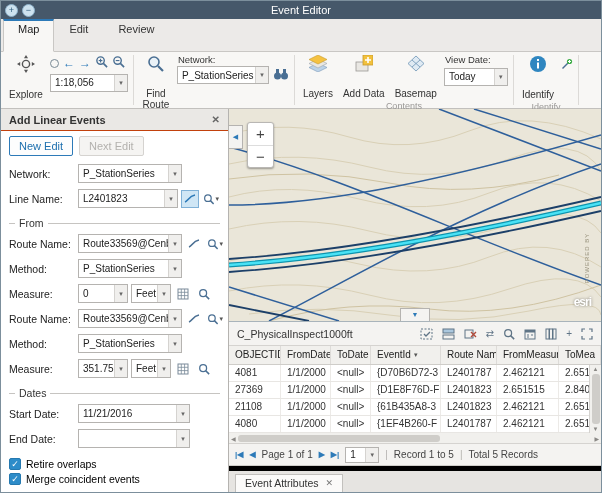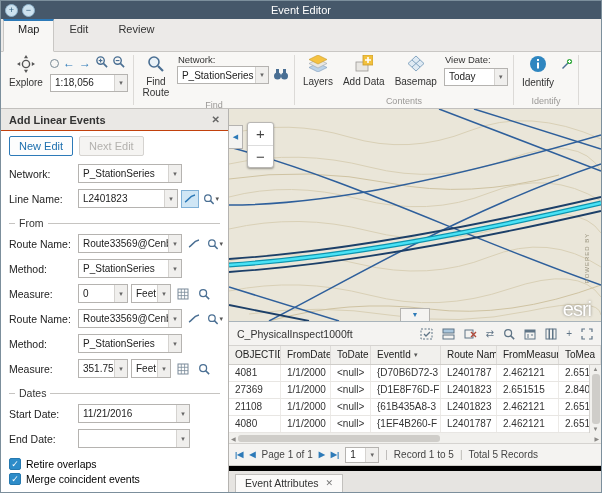--- a/index.html
+++ b/index.html
@@ -15,21 +15,21 @@
   .tabrow { height:33px; background:#eceae8; display:flex; border-bottom:1px solid #c9c7c4; padding-left:2px; }
   .tab { padding:0 14px; font-size:11px; line-height:19px; color:#333; border:1px solid transparent; }
   .tab.active { background:#f8f7f5; border-color:#c9c7c4; border-top:2px solid #2d7ab8; border-bottom:1px solid #f8f7f5; margin-bottom:-1px; line-height:16px; color:#222; }
 
   
   .ribbon { height:57px; background:#f8f7f5; border-bottom:1px solid #c2c0bd; display:flex; }
   .rgroup { display:flex; flex-direction:column; padding:2px 5px 0; }
   .rgc { display:flex; align-items:flex-start; gap:4px; }
   .rgl { font-size:9px; color:#9a9896; text-align:center; margin-top:auto; padding:1px 0 2px; }
   .rsep { width:1px; background:#dcdad7; margin:3px 0; }
-  .bigbtn { display:flex; flex-direction:column; align-items:center; font-size:10px; color:#333; padding:1px 3px; gap:2px; min-width:30px; text-align:center; line-height:11px; }
+  .bigbtn { display:flex; flex-direction:column; align-items:center; font-size:10px; color:#333; padding:1px 3px; gap:14px; min-width:30px; text-align:center; line-height:11px; }
   .icnrow { display:flex; align-items:center; gap:4px; height:18px; }
   .navarr { color:#2d7ab8; font-size:12px; font-weight:bold; }
   .ringicon { width:9px; height:9px; border:1.5px solid #7a8a95; border-radius:50%; }
   .combo { display:inline-flex; align-items:center; height:18px; border:1px solid #b5b3b0; background:#fff; font-size:10px; color:#222; }
   .combo .val { padding:0 4px; flex:1; white-space:nowrap; overflow:hidden; }
   .combo .arr { width:13px; align-self:stretch; background:#f0efed; border-left:1px solid #d5d3d0; color:#666; font-size:7px; display:flex; align-items:center; justify-content:center; }
   .minilabel { font-size:9.5px; color:#333; margin:0 0 1px 1px; }
 
   
   .body { display:flex; height:395px; }
@@ -62,21 +62,21 @@
   .right { flex:1; display:flex; flex-direction:column; min-width:0; }
 
   
   .map { height:212px; position:relative; overflow:hidden; flex:none; background:#eae6d9; }
   .map svg.base { position:absolute; left:0; top:0; }
   .zoomctl { position:absolute; left:18px; top:13px; width:27px; background:#fff; border:1px solid #b9b7b4; border-radius:3px; box-shadow:0 1px 2px rgba(0,0,0,.35); overflow:hidden; }
   .zbtn { height:22px; text-align:center; font-size:15px; color:#444; line-height:21px; }
   .zbtn + .zbtn { border-top:1px solid #ddd; }
   .clleft { position:absolute; left:0; top:16px; width:14px; height:24px; background:#f4f3f1; border:1px solid #b5b3b0; border-left:none; color:#2d7ab8; font-size:7px; display:flex; align-items:center; justify-content:center; }
   .cldown { position:absolute; bottom:0; left:50%; transform:translateX(-50%); width:30px; height:13px; background:#f4f3f1; border:1px solid #b5b3b0; border-bottom:none; color:#2d7ab8; font-size:7px; text-align:center; line-height:12px; }
-  .esri { position:absolute; right:10px; bottom:0; color:#fff; font-size:20px; font-weight:normal; text-shadow:0 0 3px rgba(0,0,0,.45); letter-spacing:-1px; }
+  .esri { position:absolute; right:10px; bottom:12px; color:#fff; font-size:12px; font-weight:bold; text-shadow:0 0 3px rgba(0,0,0,.45); letter-spacing:-1px; }
   .poweredby { position:absolute; right:-12px; bottom:60px; color:#9a947f; font-size:6px; transform:rotate(-90deg); letter-spacing:1px; }
 
   
   .tph { height:25px; background:#f4f3f1; border-top:1px solid #a9b4bb; border-bottom:1px solid #d5d3d0; display:flex; align-items:center; padding:0 8px; flex:none; }
   .tptitle { font-size:10.5px; color:#333; }
   .ticons { margin-left:auto; display:flex; gap:9px; align-items:center; color:#5f7486; font-size:10px; }
   .ticons span, .ticons svg { display:block; }
   .tgrid { display:grid; grid-template-columns:52px 50px 40px 70px 56px 62px 1fr; }
   .thead { height:19px; background:#f1f0ed; border-bottom:1px solid #cfcdc9; font-size:10px; color:#222; flex:none; }
   .thead .cell { padding:0 0 0 6px; line-height:18px; white-space:nowrap; overflow:hidden; border-right:1px solid #dddbd8; display:flex; align-items:center; gap:3px; }

